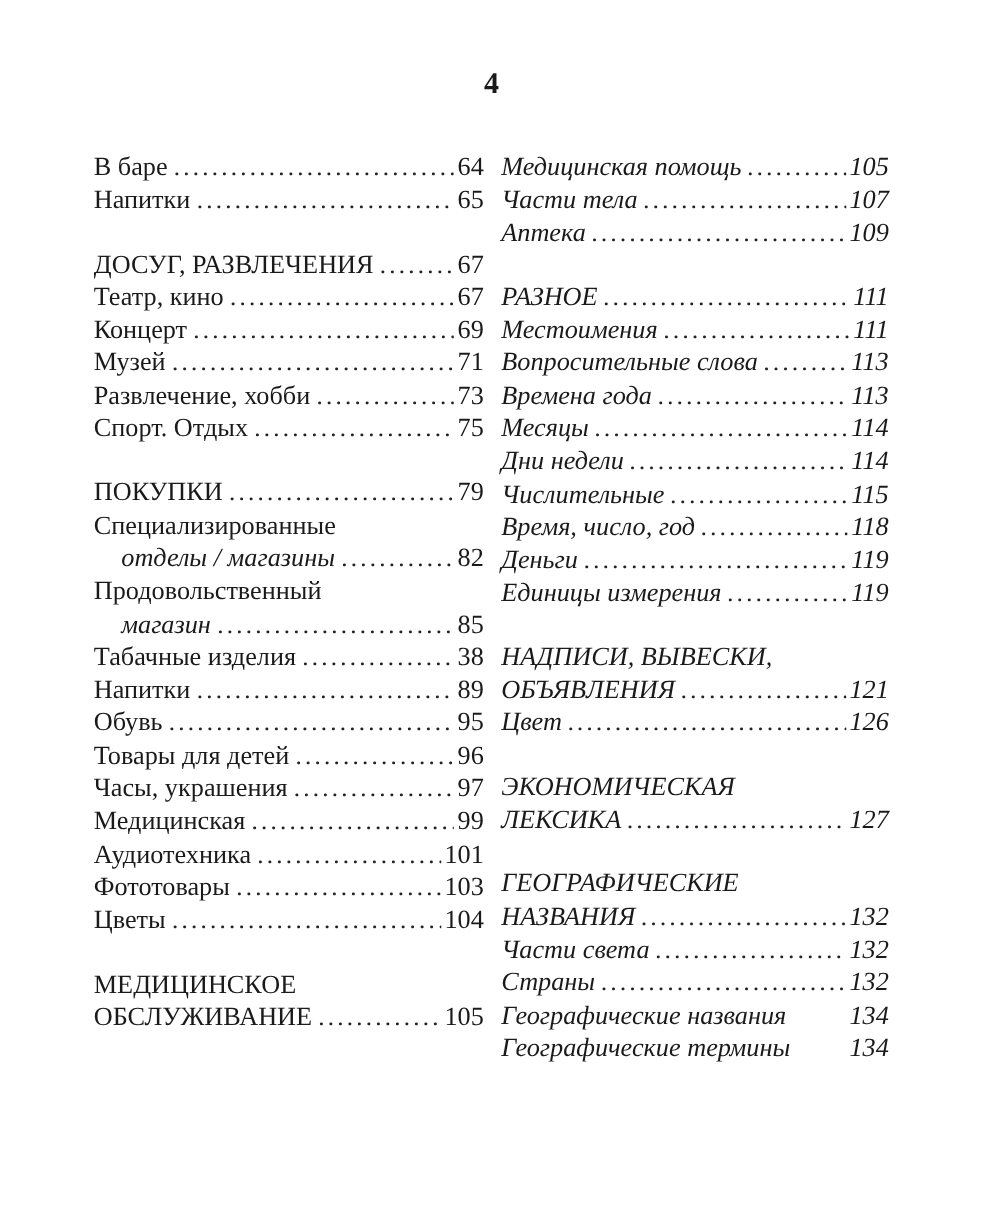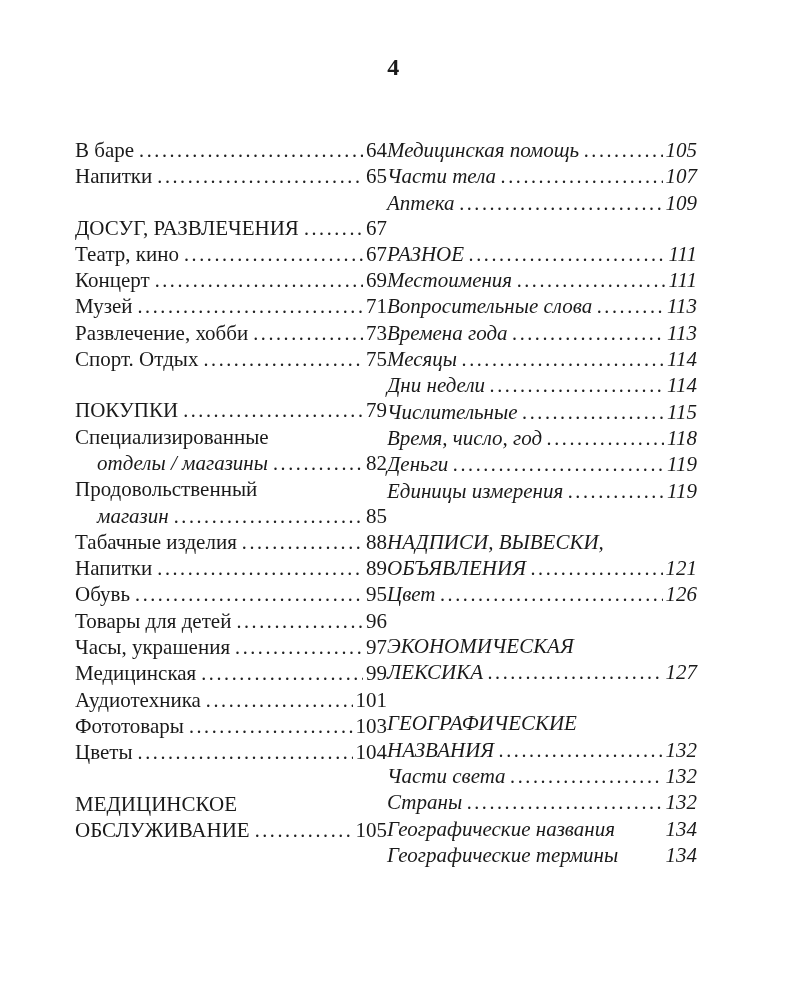--- a/index.html
+++ b/index.html
@@ -24,21 +24,21 @@
     text-align: center;
     font-size: 24px;
     font-weight: bold;
     letter-spacing: 0.5px;
   }
   .columns {
     position: absolute;
     left: 75px;
     top: 121px;
     display: flex;
-    margin-top: 17px;
+    gap: 14px;
   }
   .col {
     display: flex;
     flex-direction: column;
   }
   .col-left  { width: 312px; }
   .col-right { width: 310px; font-style: italic; }
   .row {
     display: flex;
     align-items: baseline;
@@ -131,21 +131,21 @@
           <span class="label">Продовольственный</span>
         </div>
         <div class="row indent">
           <span class="label">магазин</span>
           <span class="leader"></span>
           <span class="pnum">85</span>
         </div>
         <div class="row">
           <span class="label">Табачные изделия</span>
           <span class="leader"></span>
-          <span class="pnum">88</span>
+          <span class="pnum">38</span>
         </div>
         <div class="row">
           <span class="label">Напитки</span>
           <span class="leader"></span>
           <span class="pnum">89</span>
         </div>
         <div class="row">
           <span class="label">Обувь</span>
           <span class="leader"></span>
           <span class="pnum">95</span>

